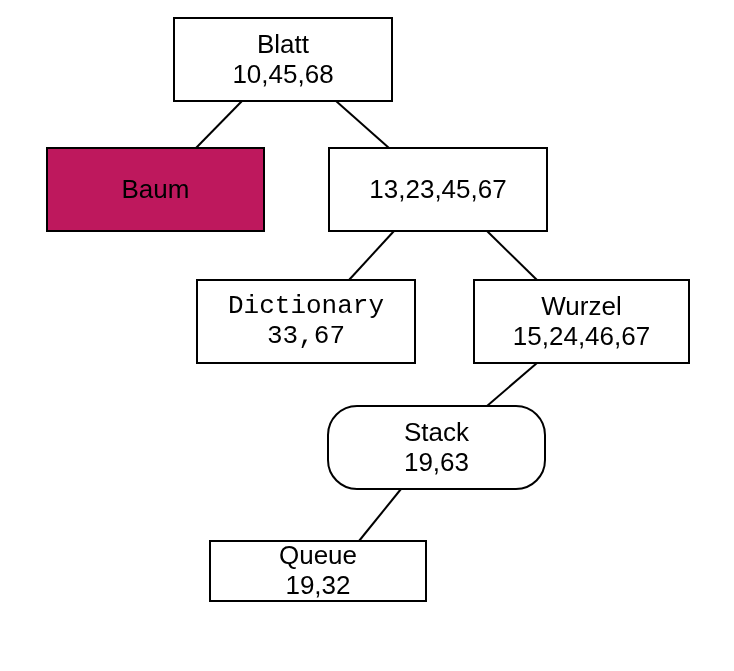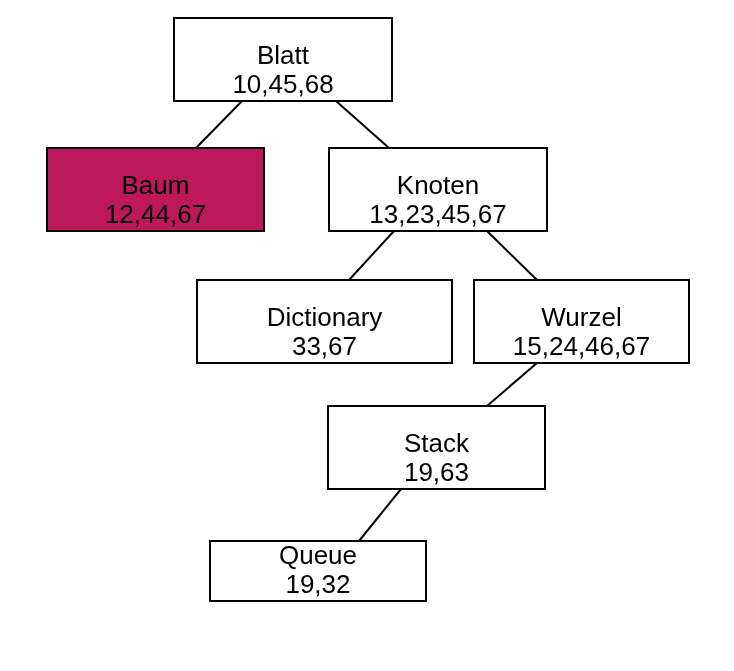--- a/index.html
+++ b/index.html
@@ -24,21 +24,21 @@
     height: 671px;
   }
   .node-box {
     position: absolute;
     box-sizing: border-box;
     background: #ffffff;
     border: 2px solid #000000;
     display: flex;
     flex-direction: column;
     align-items: center;
-    justify-content: flex-end;
+    justify-content: center;
     line-height: 1.14;
     color: #000000;
   }
   .node-title {
     font-size: 26px;
     white-space: nowrap;
   }
   .node-values {
     font-size: 26px;
     white-space: nowrap;
@@ -58,35 +58,33 @@
       <line x1="401" y1="489" x2="359" y2="541" stroke="#000000" stroke-width="2"></line>
     </svg>
 
   <div id="node-layer">
       <div class="node-box" style="left: 173px; top: 17px; width: 220px; height: 85px; border-color: rgb(0, 0, 0); background: rgb(255, 255, 255);">
         <div class="node-title">Blatt</div>
         <div class="node-values">10,45,68</div>
       </div>
       <div class="node-box" style="left: 46px; top: 147px; width: 219px; height: 85px; border-color: rgb(0, 0, 0); background: #be185d;">
         <div class="node-title">Baum</div>
-        <div class="node-values">12,44,67</div>
       </div>
       <div class="node-box" style="left: 328px; top: 147px; width: 220px; height: 85px; border-color: rgb(0, 0, 0); background: rgb(255, 255, 255);">
-        <div class="node-title">Knoten</div>
         <div class="node-values">13,23,45,67</div>
       </div>
-      <div class="node-box" style="left: 196px; top: 279px; width: 257px; height: 85px; border-color: rgb(0, 0, 0); background: rgb(255, 255, 255);">
+      <div class="node-box" style="left: 196px; top: 279px; width: 220px; height: 85px; border-color: rgb(0, 0, 0); background: rgb(255, 255, 255); font-family: Liberation Mono, monospace;">
         <div class="node-title">Dictionary</div>
         <div class="node-values">33,67</div>
       </div>
       <div class="node-box" style="left: 473px; top: 279px; width: 217px; height: 85px; border-color: rgb(0, 0, 0); background: rgb(255, 255, 255);">
         <div class="node-title">Wurzel</div>
         <div class="node-values">15,24,46,67</div>
       </div>
-      <div class="node-box" style="left: 327px; top: 405px; width: 219px; height: 85px; border-color: rgb(0, 0, 0); background: rgb(255, 255, 255);">
+      <div class="node-box" style="left: 327px; top: 405px; width: 219px; height: 85px; border-color: rgb(0, 0, 0); background: rgb(255, 255, 255); border-radius: 30px;">
         <div class="node-title">Stack</div>
         <div class="node-values">19,63</div>
       </div>
       <div class="node-box" style="left: 209px; top: 540px; width: 218px; height: 62px; border-color: rgb(0, 0, 0); background: rgb(255, 255, 255);">
         <div class="node-title">Queue</div>
         <div class="node-values">19,32</div>
       </div>
     </div>
 
 </div>

